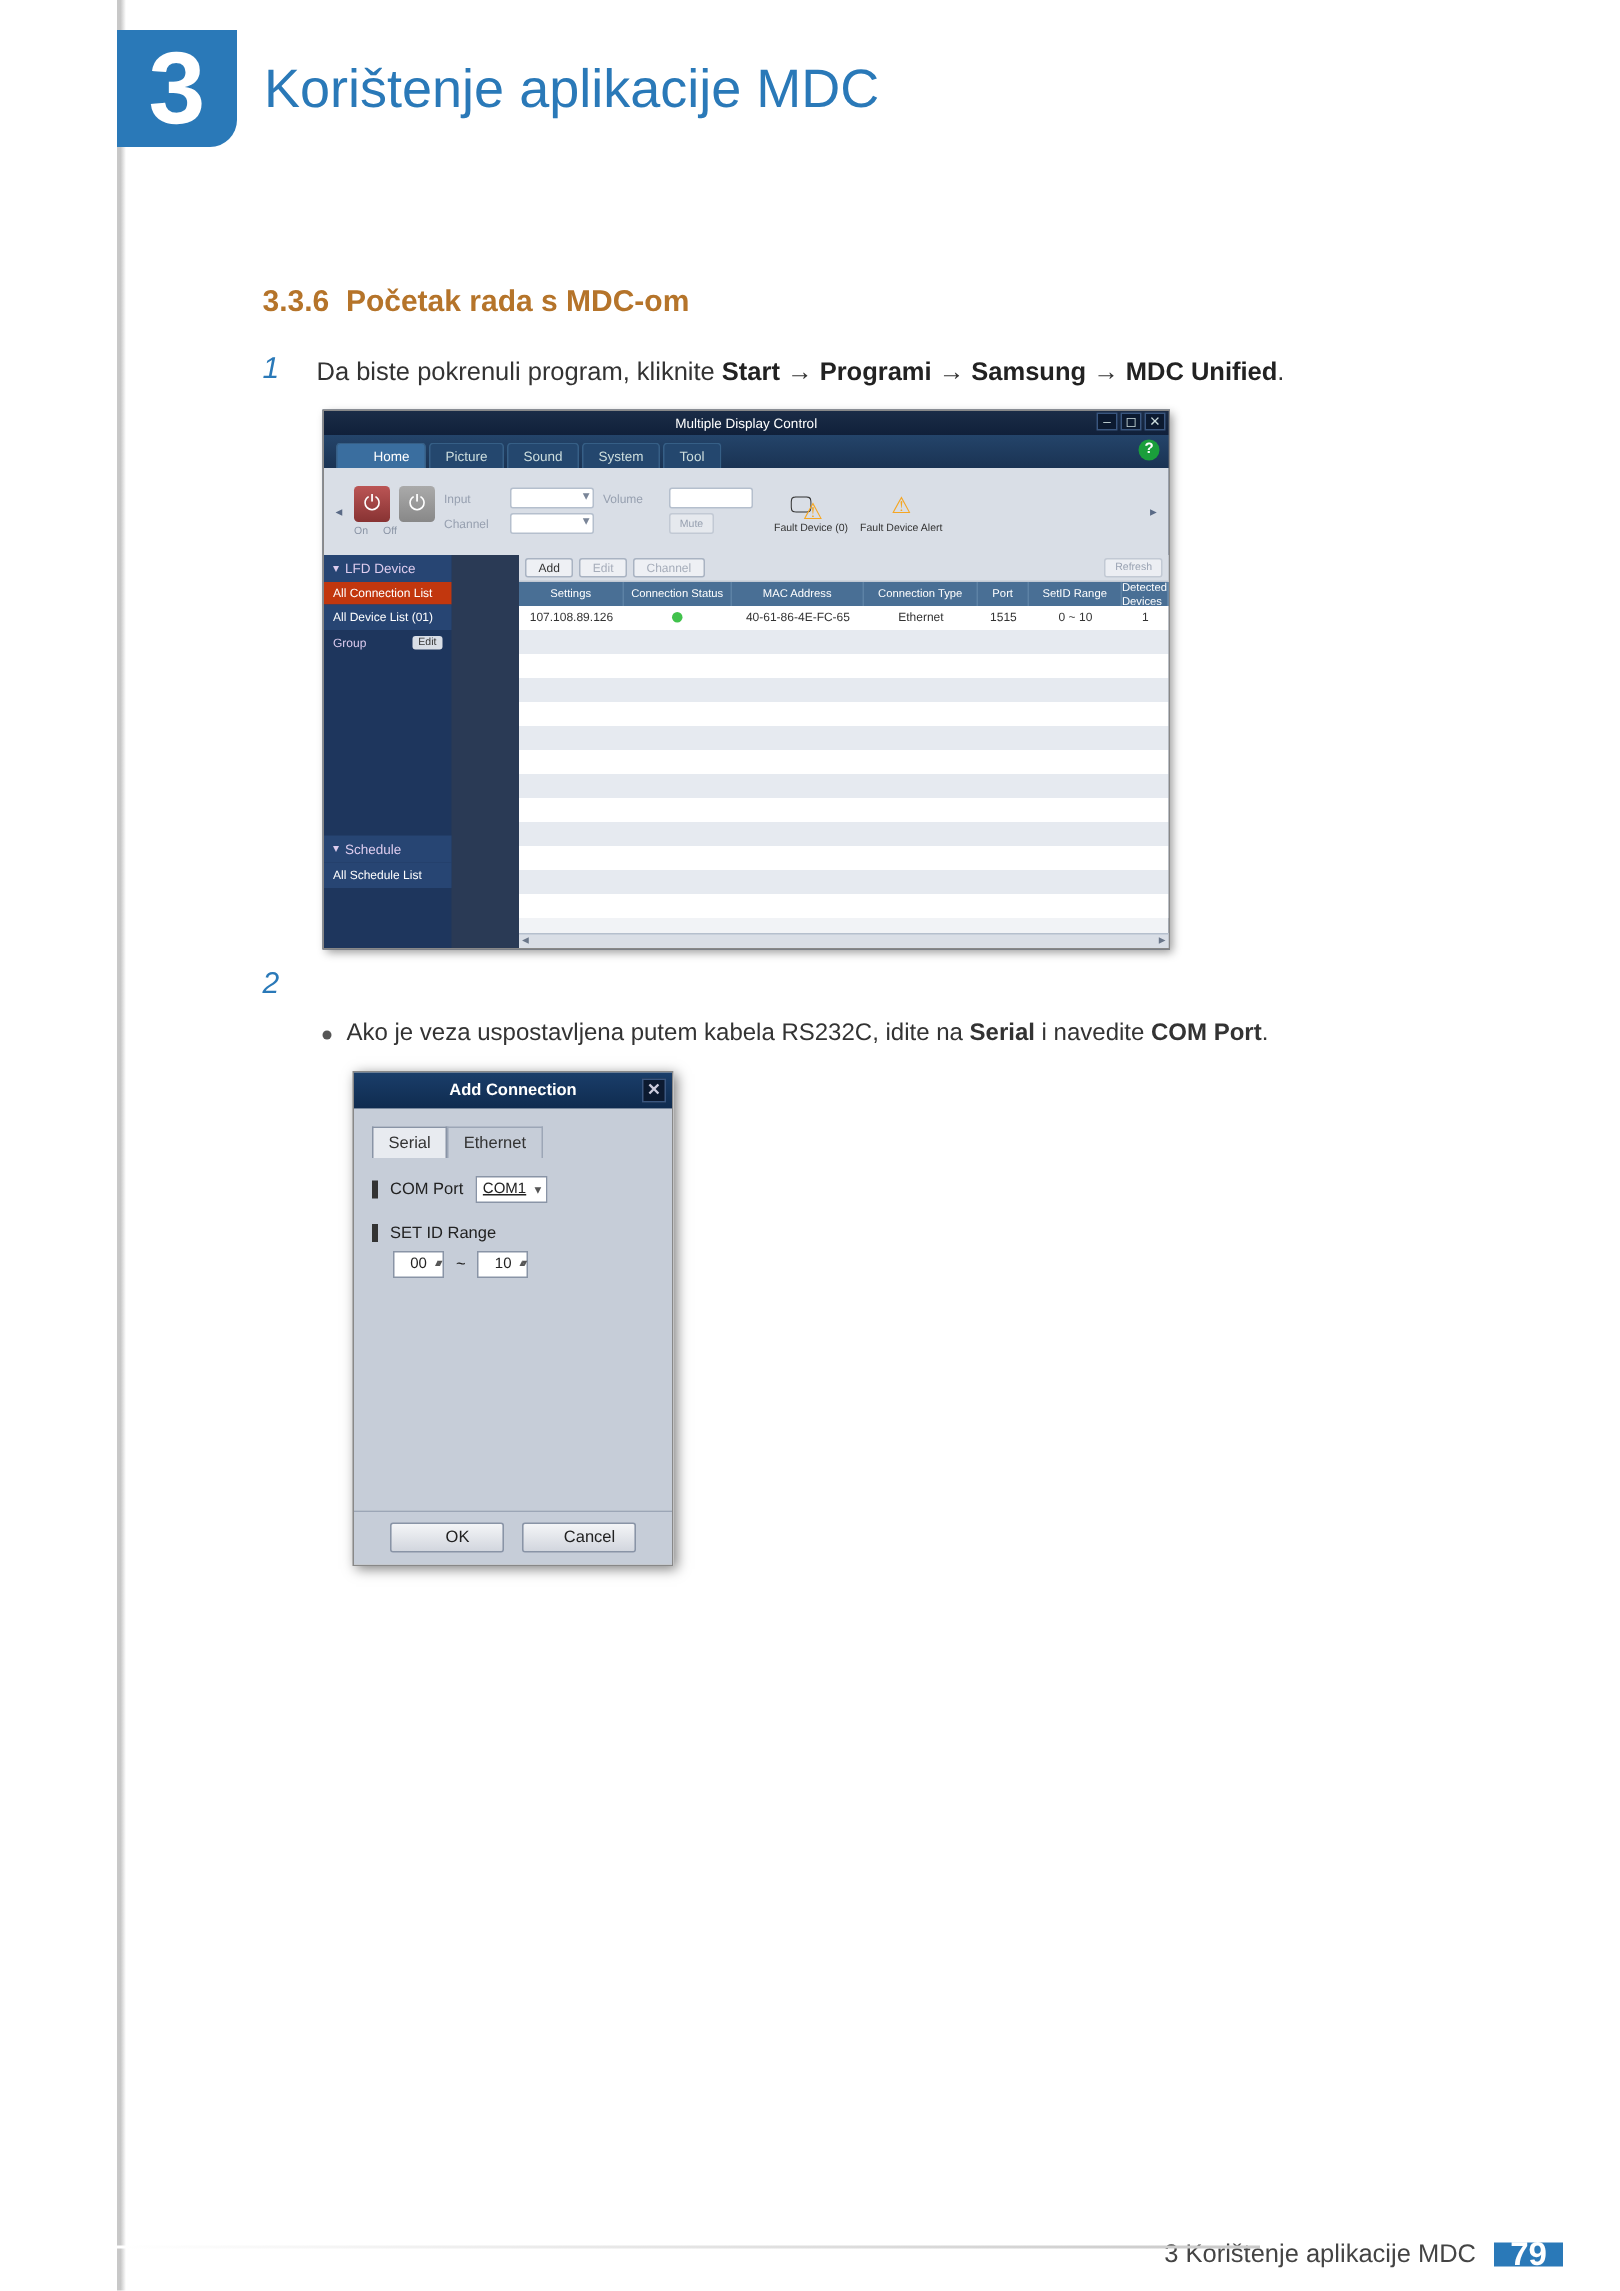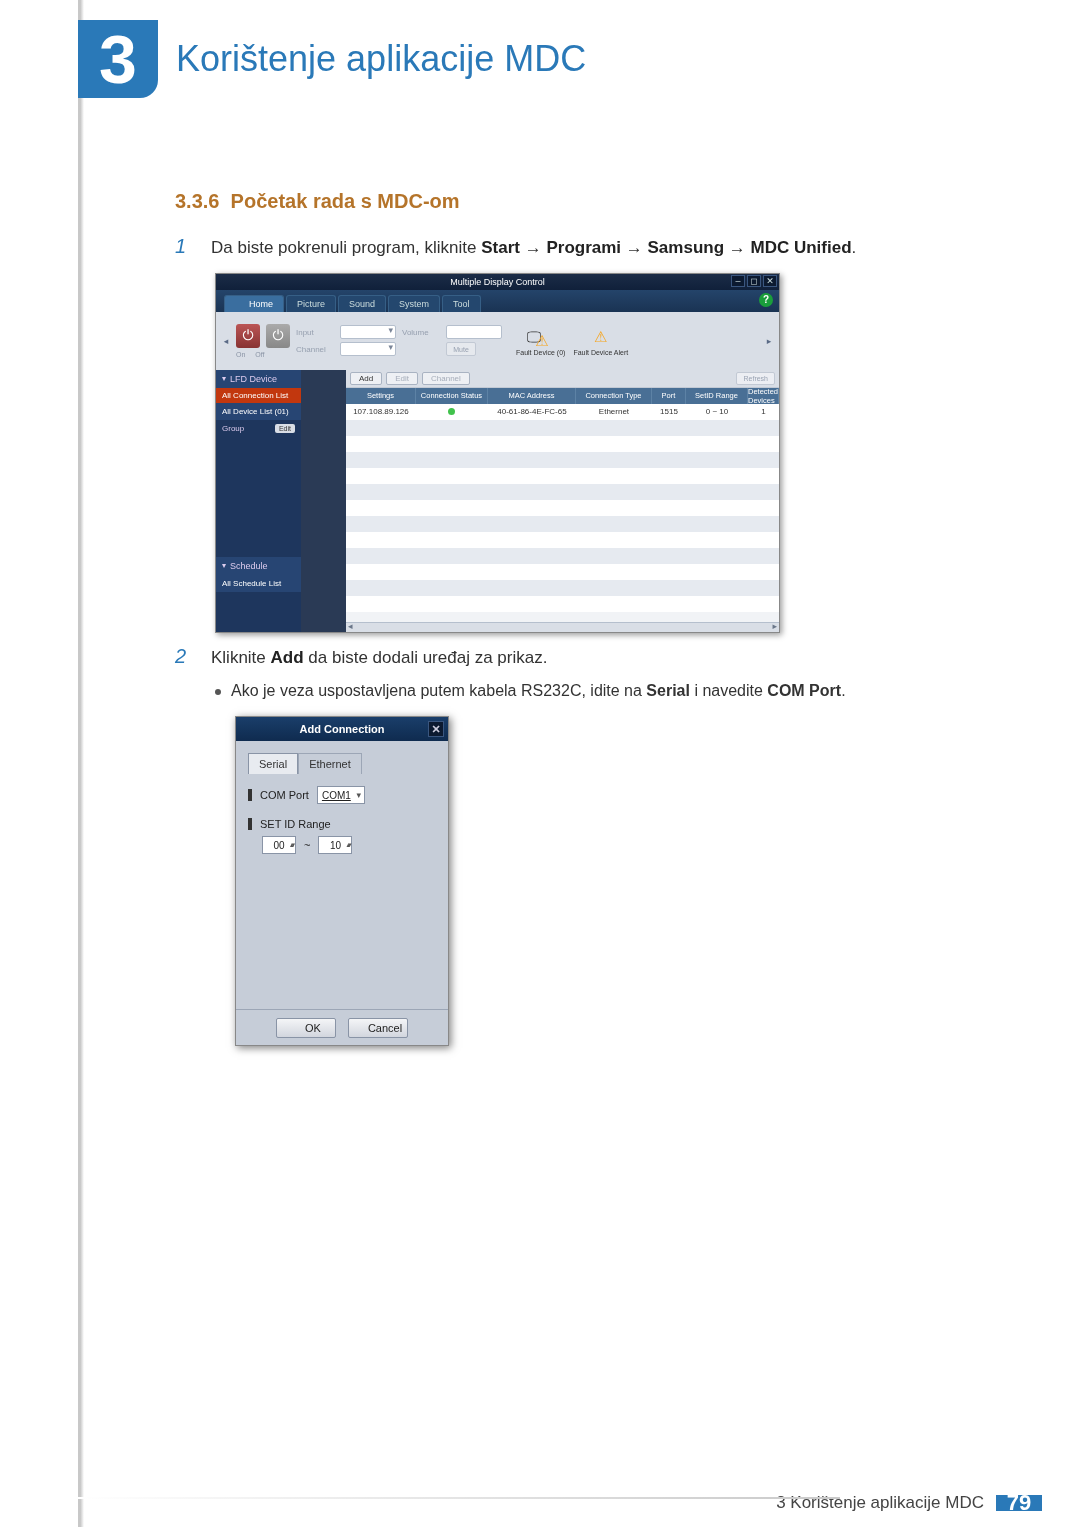--- a/index.html
+++ b/index.html
@@ -215,21 +215,21 @@
   .dlg-tabs { display:flex; margin-bottom:12px;}
   .dlg-tabs .dtab { padding:4px 10px; font-size:11px; color:#333; background:#c6cdd8; border:1px solid #9ca6b6; border-bottom:none;}
   .dlg-tabs .dtab.active { background:#e8ebf0; border-color:#8994a6;}
   .dlg-ln { display:flex; align-items:center; gap:8px; margin-bottom:14px; font-size:11px; color:#222;}
   .dlg-ln .bar{width:4px;height:12px;background:#333;}
   .dlg-sel{width:48px;height:18px;background:#fff;border:1px solid #8994a6;display:flex;align-items:center;padding:0 4px;font-size:10px;position:relative;text-decoration:underline;}
   .dlg-sel::after{content:"▾";position:absolute;right:3px;font-size:9px;color:#555;}
   .dlg-spin{width:34px;height:18px;background:#fff;border:1px solid #8994a6;display:flex;align-items:center;justify-content:center;font-size:10px;position:relative;}
   .dlg-spin::after{content:"▴▾";position:absolute;right:2px;font-size:7px;line-height:6px;color:#555;letter-spacing:-2px;}
   .dlg-footer { background:#c6cdd8; border-top:1px solid #9ca6b6; height:36px; display:flex;align-items:center;justify-content:center;gap:12px;}
-  .dlg-btn { width:60px;height:20px;background:linear-gradient(#f4f5f7,#d2d6de);border:1px solid #8994a6;border-radius:2px;display:flex;align-items:center;justify-content:center;font-size:11px;color:#222;padding-left:14px;}
+  .dlg-btn { width:76px;height:20px;background:linear-gradient(#f4f5f7,#d2d6de);border:1px solid #8994a6;border-radius:2px;display:flex;align-items:center;justify-content:center;font-size:11px;color:#222;padding-left:14px;}
 
   
   .page-footer {
     position: absolute;
     bottom: 0;
     left: 78px;
     right: 0;
     height: 48px;
     display: flex;
     align-items: center;
@@ -392,23 +392,20 @@
               <div class="main-row"></div>
               <div class="main-row"></div>
         </div>
         <div class="mdc-scroll"></div>
       </div>
     </div>
   </div>
 
   <div class="step-row" style="margin-top:6px;">
     <div class="step-num">2</div>
-    <div class="step-text">
-      <span>Kliknite </span><b>Add</b><span> da biste dodali uređaj za prikaz.</span>
-    </div>
   </div>
 
   <div class="bullet-row">
     <div class="bullet-dot"></div>
     <div class="bullet-text">
       <span>Ako je veza uspostavljena putem kabela RS232C, idite na </span><b>Serial</b><span> i navedite </span><b>COM Port</b><span>.</span>
     </div>
   </div>
 
   <div class="dlg">

